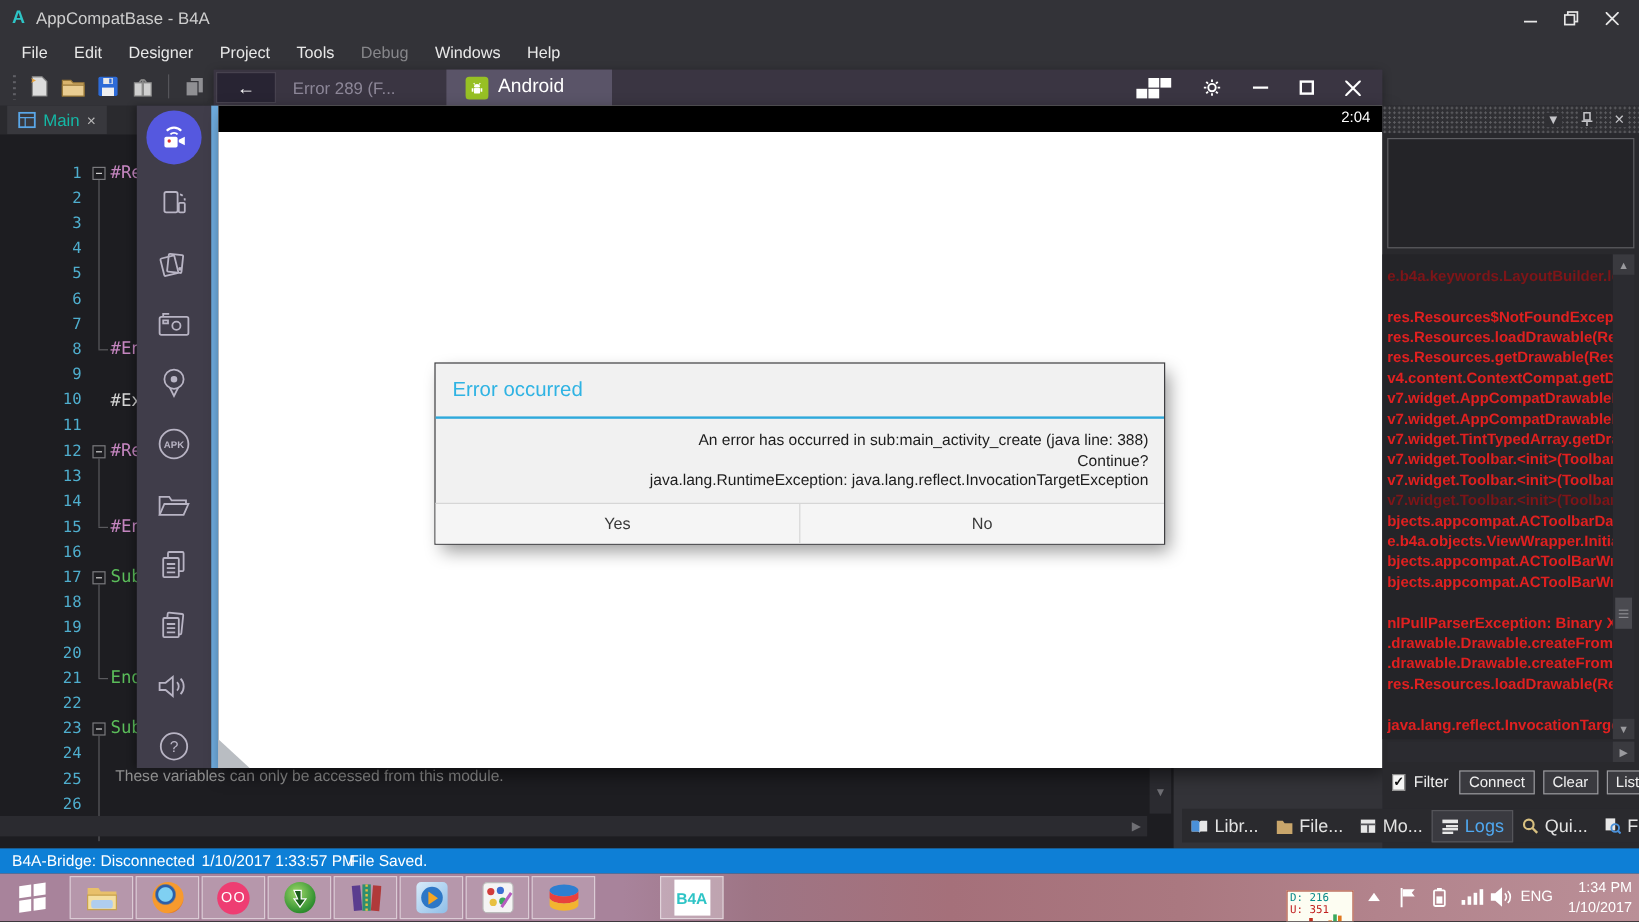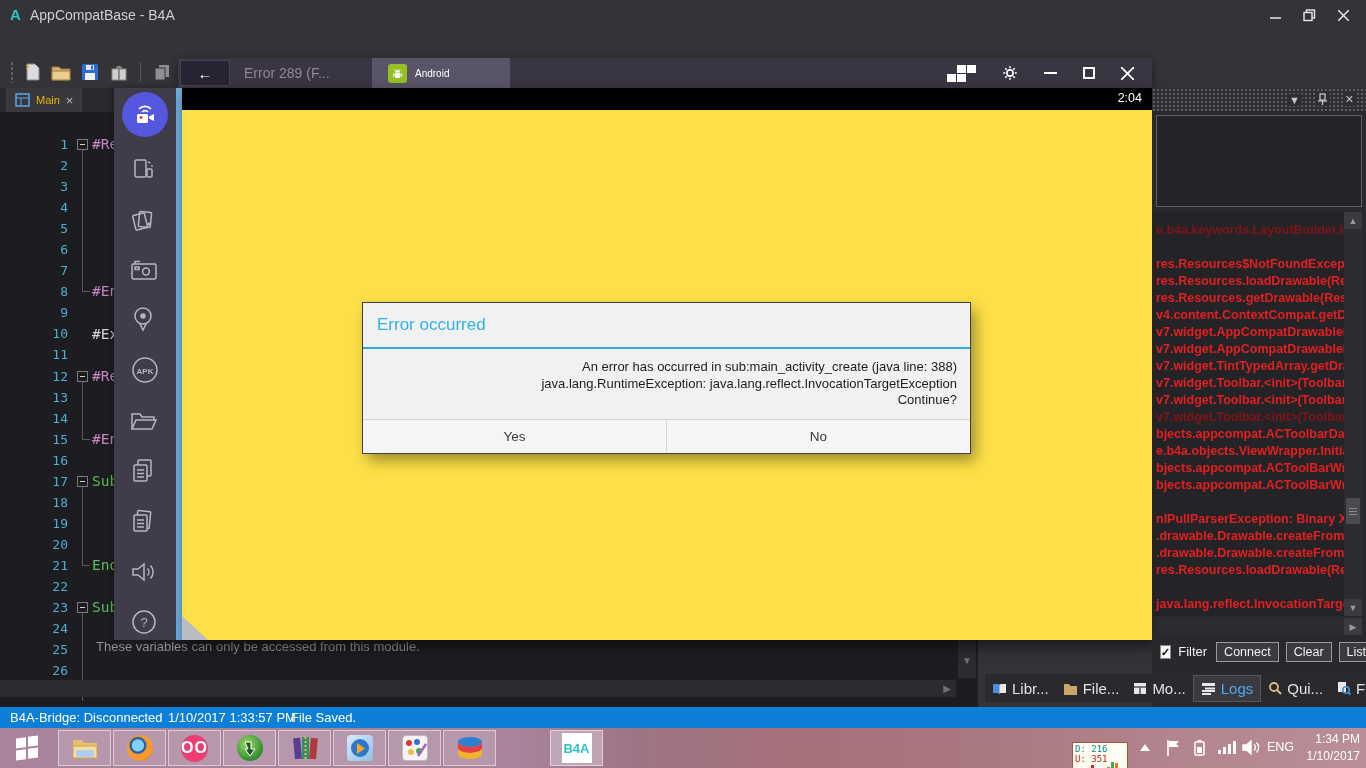--- a/index.html
+++ b/index.html
@@ -16,21 +16,21 @@
   #menubar { left:0; top:30px; width:1366px; height:26px; display:flex; align-items:center; padding-left:8px; gap:2px; }
   .menu-item { color:#e8e8e8; font-size:13.5px; padding:3px 10px; }
   .menu-item.disabled { color:#86868a; }
   #toolbar { left:0; top:56px; width:1366px; height:32px; display:flex; align-items:center; gap:7px; padding-left:10px; }
   .tb-grip { width:4px; height:22px; background-image:radial-gradient(#606066 1px, transparent 1px); background-size:4px 5px; }
   .tb-sep { width:1px; height:20px; background:#55555a; margin:0 3px; }
   .tb-icon { width:22px; height:22px; display:flex; align-items:center; justify-content:center; }
 
   #tabstrip { left:0; top:88px; width:978px; height:24px; background:#2A2A2E; }
   #doc-tab { left:6px; top:0; height:24px; background:#38383D; display:flex; align-items:center; gap:6px; padding:0 9px; }
-  #doc-tab .lbl { color:#eab308; font-size:11px; }
+  #doc-tab .lbl { color:#14b8a6; font-size:14px; }
   #doc-tab .x { color:#b8b8b8; font-size:13px; }
 
   
   #editor { left:0; top:112px; width:978px; height:595px; background:#1D1D21; overflow:hidden; }
   #gutter { left:0; top:22px; width:68px; }
   .ln { height:21.05px; line-height:21.05px; text-align:right; color:#4FAECE; font-size:13px;
         font-family:"DejaVu Sans Mono", monospace; }
   .fold-box { width:11px; height:11px; border:1px solid #7a7a7e; background:#1D1D21; color:#cfcfcf; }
   .fold-box::after { content:""; display:block; width:5px; height:1px; background:#cfcfcf; margin:4px auto 0; }
   .fold-line { width:1px; background:#5a5a5e; left:82px; }
@@ -79,34 +79,34 @@
   .btab.active .btab-label { color:#4FA8F0; }
 
   
   #emu { z-index:5; }
   #emu-topbar { left:178px; top:58px; width:974px; height:30px; background:#3A3542; display:flex; align-items:center;
      box-shadow:0 2px 8px rgba(0,0,0,.4); }
   #emu-back { width:50px; height:26px; margin-left:2px; background:#282433; border:1px solid #47424f;
      color:#fff; font-size:15px; display:flex; align-items:center; justify-content:center; }
   #emu-tab-inactive { color:#8D8798; font-size:14px; padding:0 14px; width:142px; white-space:nowrap; overflow:hidden; }
   #emu-tab-active { height:30px; background:#5A5468; display:flex; align-items:center; gap:8px; padding:0 16px; width:138px; }
-  #emu-tab-active .lbl { color:#fff; font-size:10px; }
+  #emu-tab-active .lbl { color:#fff; font-size:16px; }
   .android-ic { width:19px; height:19px; background:#97C024; border-radius:3px; display:flex; align-items:center; justify-content:center; }
   #emu-ctls { margin-left:auto; display:flex; align-items:center; gap:26px; padding-right:18px; color:#fff; }
   #keymap-ic { display:grid; grid-template-columns:9px 9px 9px; grid-gap:1px; }
   #keymap-ic i { width:9px; height:8px; background:#fff; }
   #keymap-ic i:first-child { grid-column:2; }
   #emu-max { width:12px; height:12px; border:2px solid #fff; }
   #emu-sidebar { left:114px; top:88px; width:62px; height:552px; background:#403D4A;
      display:flex; flex-direction:column; align-items:center; box-shadow:-2px 0 6px rgba(0,0,0,.3); }
   #emu-bluestrip { left:176px; top:88px; width:6px; height:552px; background:#70ADE0; }
-  .side-ic { margin-top:14px; width:30px; height:37px; display:flex; align-items:center; }
+  .side-ic { margin-top:14px; width:30px; height:37px; display:flex; align-items:center; justify-content:center; }
   #stream-circle { margin-top:4px; width:46px; height:46px; border-radius:50%; background:#5558DF;
      display:flex; align-items:center; justify-content:center; }
-  #emu-screen { left:182px; top:88px; width:970px; height:552px; background:#fde047;
+  #emu-screen { left:182px; top:88px; width:970px; height:552px; background:#ffffff;
      box-shadow:4px 6px 14px rgba(0,0,0,.55); }
   #android-statusbar { left:0; top:0; width:970px; height:22px; background:#000; }
   #android-clock { right:10px; top:3px; color:#fff; font-size:12.5px; }
   #page-curl { left:0px; bottom:0px; width:0; height:0; border-bottom:24px solid #B9BDC2; border-right:26px solid transparent; }
 
   
   #dialog { left:181px; top:215px; width:607px; height:150px; background:#F1F1F1;
      box-shadow:0 0 0 1px #3f3f42, 5px 7px 14px rgba(0,0,0,.4);text-align:right; }
   #dialog-title { left:14px; top:12px; color:#2FB3E3; font-size:17px; }
   #dialog-divider { left:0; top:44px; width:607px; height:2px; background:#2FA9DB; }
@@ -157,20 +157,38 @@
       </svg>
     </div>
     <div class="abs win-ctl" style="right:6px;" data-name="close-button">
       <svg width="11" height="11" stroke="#e8e8e8" stroke-width="1.5">
           <line x1="0" y1="0" x2="11" y2="11"></line>
           <line x1="11" y1="0" x2="0" y2="11"></line>
         </svg>
     </div>
   </div>
 
+  <div class="abs" id="menubar" data-name="menu-bar">
+
+      <span class="menu-item" data-name="menu-item">File</span>
+
+      <span class="menu-item" data-name="menu-item">Edit</span>
+
+      <span class="menu-item" data-name="menu-item">Designer</span>
+
+      <span class="menu-item" data-name="menu-item">Project</span>
+
+      <span class="menu-item" data-name="menu-item">Tools</span>
+
+      <span class="menu-item disabled" data-name="menu-item">Debug</span>
+
+      <span class="menu-item" data-name="menu-item">Windows</span>
+
+      <span class="menu-item" data-name="menu-item">Help</span>
+    </div>
 
   <div class="abs" id="toolbar" data-name="ide-toolbar">
     <div class="tb-grip" data-name="toolbar-grip"></div>
     <div class="tb-icon" data-name="new-file-icon">
       <svg width="20" height="20">
           <path d="M5 2 h8 l4 4 v12 h-12 z" fill="#dcdcdc" stroke="#8a8a8a"></path>
           <path d="M4 3 l4 2 -4 2 1-2 z" fill="#E8A33D" stroke="none"></path>
         </svg>
     </div>
     <div class="tb-icon" data-name="open-project-icon">
@@ -538,22 +556,22 @@
     <div class="abs" id="emu-screen" data-name="android-screen">
       <div class="abs" id="android-statusbar" data-name="android-statusbar">
         <span class="abs" id="android-clock" data-name="android-clock">2:04</span>
       </div>
 
       <div class="abs" id="dialog" data-name="error-dialog">
         <div class="abs" id="dialog-title" data-name="dialog-title">Error occurred</div>
         <div class="abs" id="dialog-divider" data-name="dialog-divider"></div>
         <div class="abs" id="dialog-body" data-name="dialog-message">
           <div data-name="dialog-message-line">An error has occurred in sub:main_activity_create (java line: 388)</div>
+          <div data-name="dialog-message-line">Continue?</div>
           <div data-name="dialog-message-line">java.lang.RuntimeException: java.lang.reflect.InvocationTargetException</div>
-          <div data-name="dialog-message-line">Continue?</div>
         </div>
         <div class="abs" id="dialog-footer" data-name="dialog-buttons">
           <div class="dlg-btn" data-name="yes-button">Yes</div>
           <div class="dlg-btn" data-name="no-button">No</div>
         </div>
       </div>
 
       <div class="abs" id="page-curl" data-name="resize-corner"></div>
     </div>
   </div>
@@ -577,21 +595,21 @@
       <svg width="28" height="24" data-name="explorer-folder-icon">
           <path d="M2 4 h9 l2 3 h13 v5 H2 z" fill="#E8C06A"></path>
           <path d="M2 10 h24 v12 H2 z" fill="#F4DFA0" stroke="#C8A24E"></path>
           <rect x="5" y="14" width="18" height="7" rx="2" fill="#AFCDEF"></rect>
         </svg>
     </div>
     <div class="abs tb-btn" style="left:113px;" data-name="taskbar-firefox">
       <div data-name="firefox-icon" style="width:26px;height:26px;border-radius:50%;background:radial-gradient(circle at 42% 40%, #7FD0F2 0 26%, #2B5FA8 30% 36%, #F79A2D 42% 70%, #D96410 78%);"></div>
     </div>
     <div class="abs tb-btn" style="left:168px;" data-name="taskbar-oo-app">
-      <div data-name="oo-icon" style="width:27px;height:27px;border-radius:50%;background:#EE3D72;color:#fff;font-weight:bold;font-size:16px;display:flex;align-items:center;justify-content:center;letter-spacing:1px;">OO</div>
+      <div data-name="oo-icon" style="width:27px;height:27px;border-radius:50%;background:#EE3D72;color:#fff;font-weight:normal;font-size:12px;display:flex;align-items:center;justify-content:center;letter-spacing:1px;">OO</div>
     </div>
     <div class="abs tb-btn" style="left:223px;" data-name="taskbar-idm">
       <div data-name="idm-icon" style="position:relative;width:26px;height:26px;border-radius:50%;background:radial-gradient(circle at 40% 35%, #9FD86A, #2F8F2F 70%, #1E6A1E);">
         <svg class="abs" style="left:4px;top:5px;" width="18" height="18">
             <path d="M4 2 h6 v7 h4 L9 16 L4 9 h3 z" fill="#1C5F1C" stroke="#fff" stroke-width="1"></path>
           </svg>
       </div>
     </div>
     <div class="abs tb-btn" style="left:278px;" data-name="taskbar-winrar">
       <svg width="26" height="26" data-name="winrar-icon">

